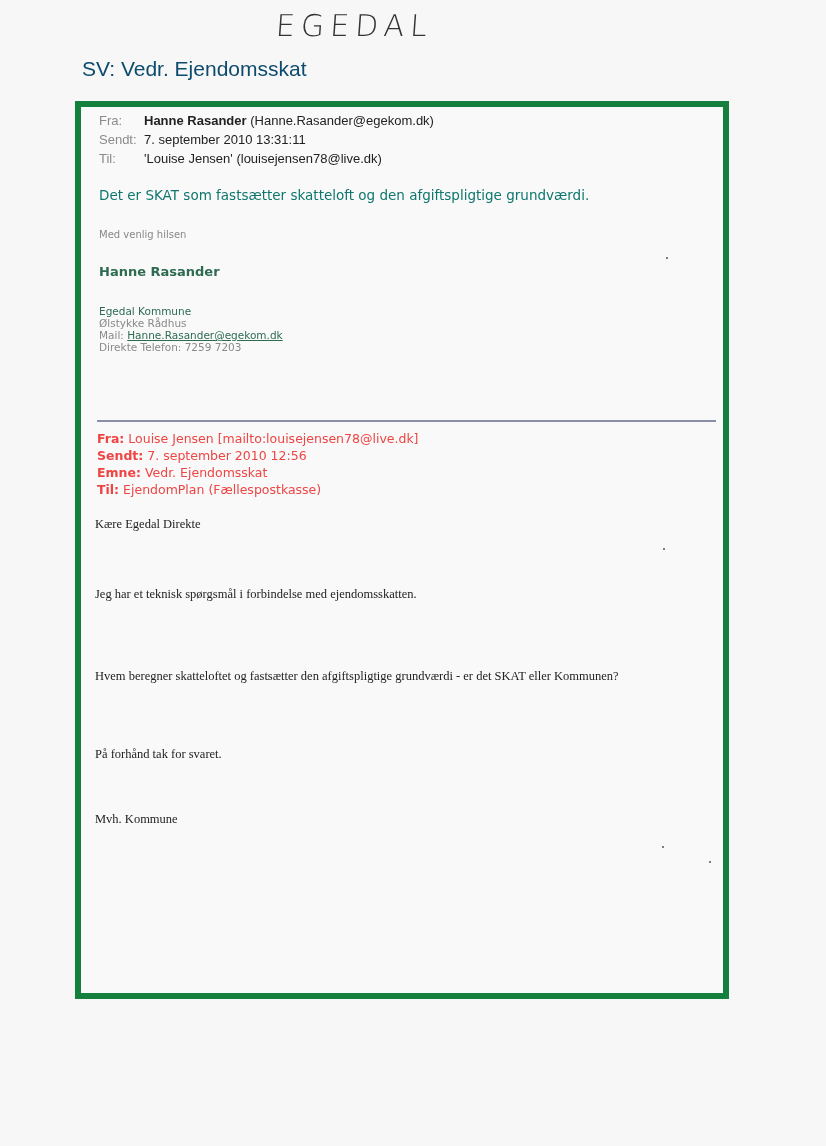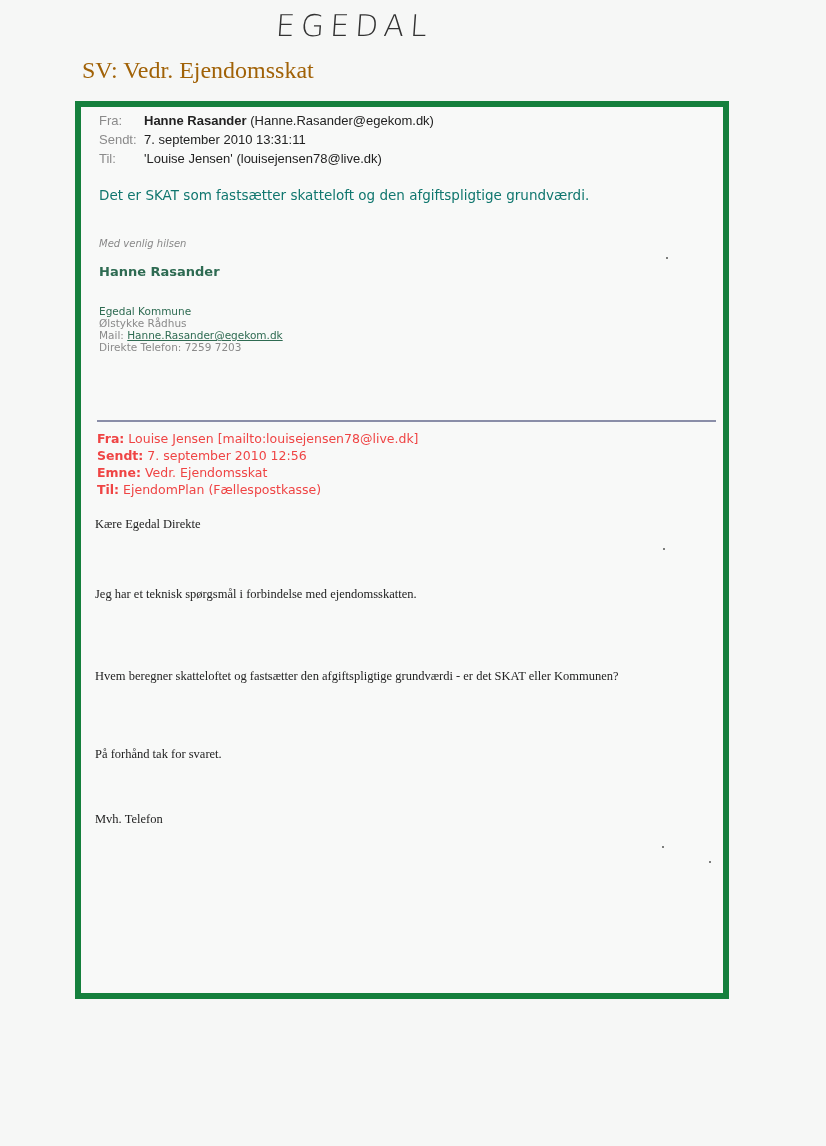--- a/index.html
+++ b/index.html
@@ -12,44 +12,44 @@
       color: #222;
     }
     .handwritten {
       position: absolute; left: 276px; top: 8px;
       font-family: "DejaVu Sans", sans-serif;
       font-size: 30px; font-weight: 200; letter-spacing: 6px;
       color: #333; transform: skewX(-4deg);
     }
     .subject {
       position: absolute; left: 82px; top: 57px;
-      font-family: Liberation Serif, serif;
-      font-size: 24px; color: #a16207;
+      font-family: Liberation Sans, sans-serif;
+      font-size: 21px; color: #0c4a6e;
     }
     .mail-box {
       position: absolute; left: 75px; top: 101px;
       width: 642px; height: 886px;
       border: 6px solid #15803d;
       background: #f8f9f8;
     }
     .hdr {
       position: absolute; left: 18px; top: 4px;
       font-family: "Liberation Sans", sans-serif;
       font-size: 13px; line-height: 19px; color: #222;
     }
     .hdr .row { display: flex; }
     .hdr .lbl { width: 45px; color: #8a8a8a; }
     .hdr .bold { font-weight: bold; }
     .reply-text {
       position: absolute; left: 18px; top: 80px;
       font-size: 13.5px; color: #0f766e;
     }
     .greeting {
-      position: absolute; left: 18px; top: 131px;
-      font-size: 10px; color: #888; font-style: italic;
+      position: absolute; left: 18px; top: 122px;
+      font-size: 10px; color: #888;
     }
     .sig-name {
       position: absolute; left: 18px; top: 157px;
       font-size: 13px; font-weight: bold; color: #2e6b52;
     }
     .sig-block {
       position: absolute; left: 18px; top: 198px;
       font-size: 10.5px; line-height: 12px;
     }
     .sig-block .org { color: #2e6b52; }
@@ -121,19 +121,19 @@
     <div><b>Fra:</b><span> Louise Jensen [mailto:louisejensen78@live.dk]</span></div>
     <div><b>Sendt:</b><span> 7. september 2010 12:56</span></div>
     <div><b>Emne:</b><span> Vedr. Ejendomsskat</span></div>
     <div><b>Til:</b><span> EjendomPlan (Fællespostkasse)</span></div>
   </div>
 
   <div class="body-text" style="top:410px;">Kære Egedal Direkte</div>
   <div class="body-text" style="top:562px;">Hvem beregner skatteloftet og fastsætter den afgiftspligtige grundværdi - er det SKAT eller Kommunen?</div>
   <div class="body-text" style="top:480px;">Jeg har et teknisk spørgsmål i forbindelse med ejendomsskatten.</div>
   <div class="body-text" style="top:640px;">På forhånd tak for svaret.</div>
-  <div class="body-text" style="top:705px;">Mvh.  Telefon</div>
+  <div class="body-text" style="top:705px;">Mvh.  Kommune</div>
 </div>
 
 <div class="speck" style="left:666px; top:257px;"></div>
 <div class="speck" style="left:663px; top:548px;"></div>
 <div class="speck" style="left:662px; top:846px;"></div>
 <div class="speck" style="left:709px; top:861px;"></div>
 
 </body></html>

